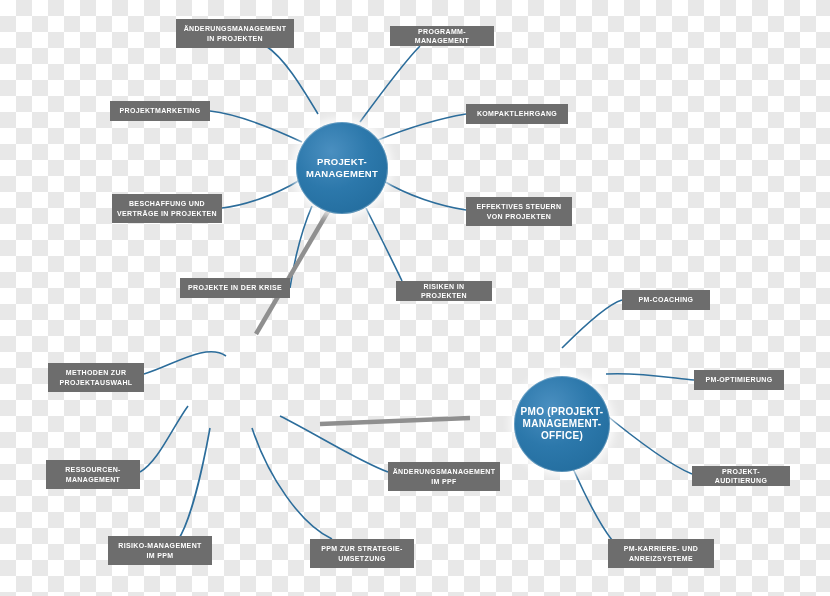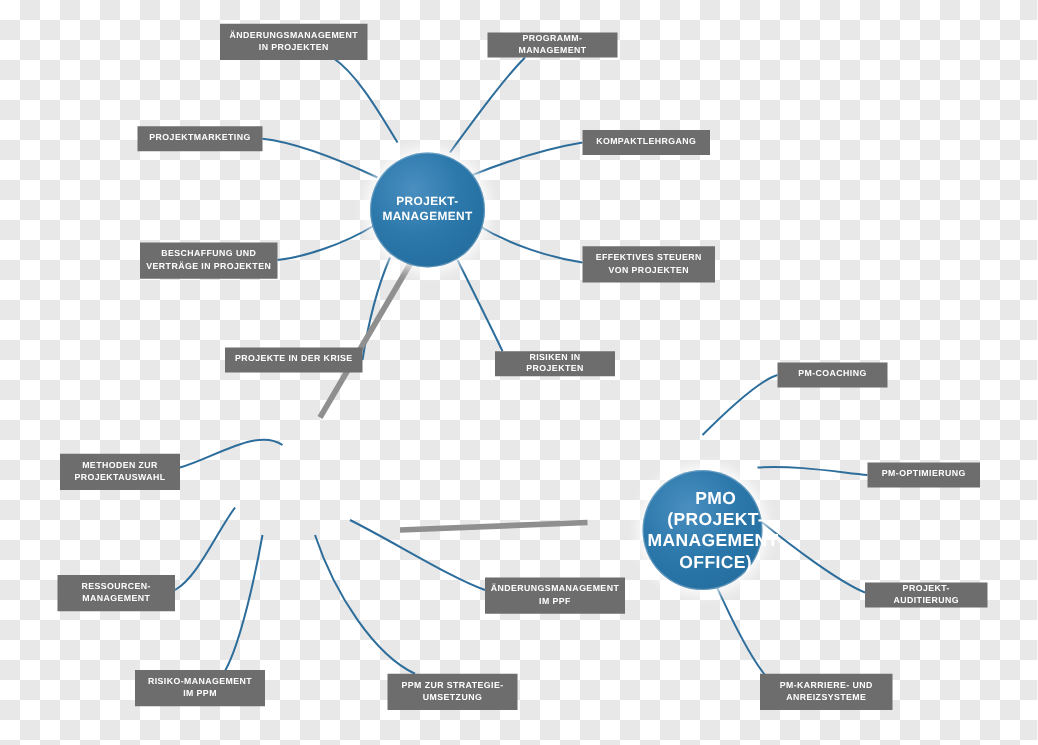--- a/index.html
+++ b/index.html
@@ -29,21 +29,21 @@
     pointer-events: none;
   }
   .node {
     position: absolute;
     border-radius: 50%;
     background: radial-gradient(circle at 38% 32%, #4a8fc0 0%, #2c78ab 45%, #1f6898 100%);
     box-shadow: 0 0 10px 4px rgba(255,255,255,0.85), inset 0 0 0 1px rgba(255,255,255,0.25);
     color: #ffffff;
     display: flex;
     align-items: center;
-    justify-content: flex-start;
+    justify-content: center;
     text-align: center;
     font-weight: bold;
     letter-spacing: 0.3px;
     line-height: 1.22;
     text-transform: uppercase;
     box-sizing: border-box;
     z-index: 3;
   }
   .node span { display: block; padding: 0 4px; }
   .label {
@@ -94,21 +94,21 @@
       <path d="M320,424 L470,418"></path>
     </g>
   </svg>
 
   <div class="node" style="left:296px; top:122px; width:92px; height:92px; font-size:9.5px;">
     <span>PROJEKT-
 MANAGEMENT</span>
   </div>
 
 
-  <div class="node" style="left:514px; top:376px; width:96px; height:96px; font-size:14px;">
+  <div class="node" style="left:514px; top:376px; width:96px; height:96px; font-size:10px;">
     <span>PMO
 (PROJEKT-
 MANAGEMENT-
 OFFICE)</span>
   </div>
 
   <div class="label" style="left:176px; top:19px; width:118px; height:29px;">
     <span>ÄNDERUNGSMANAGEMENT
 IN PROJEKTEN</span>
   </div>

